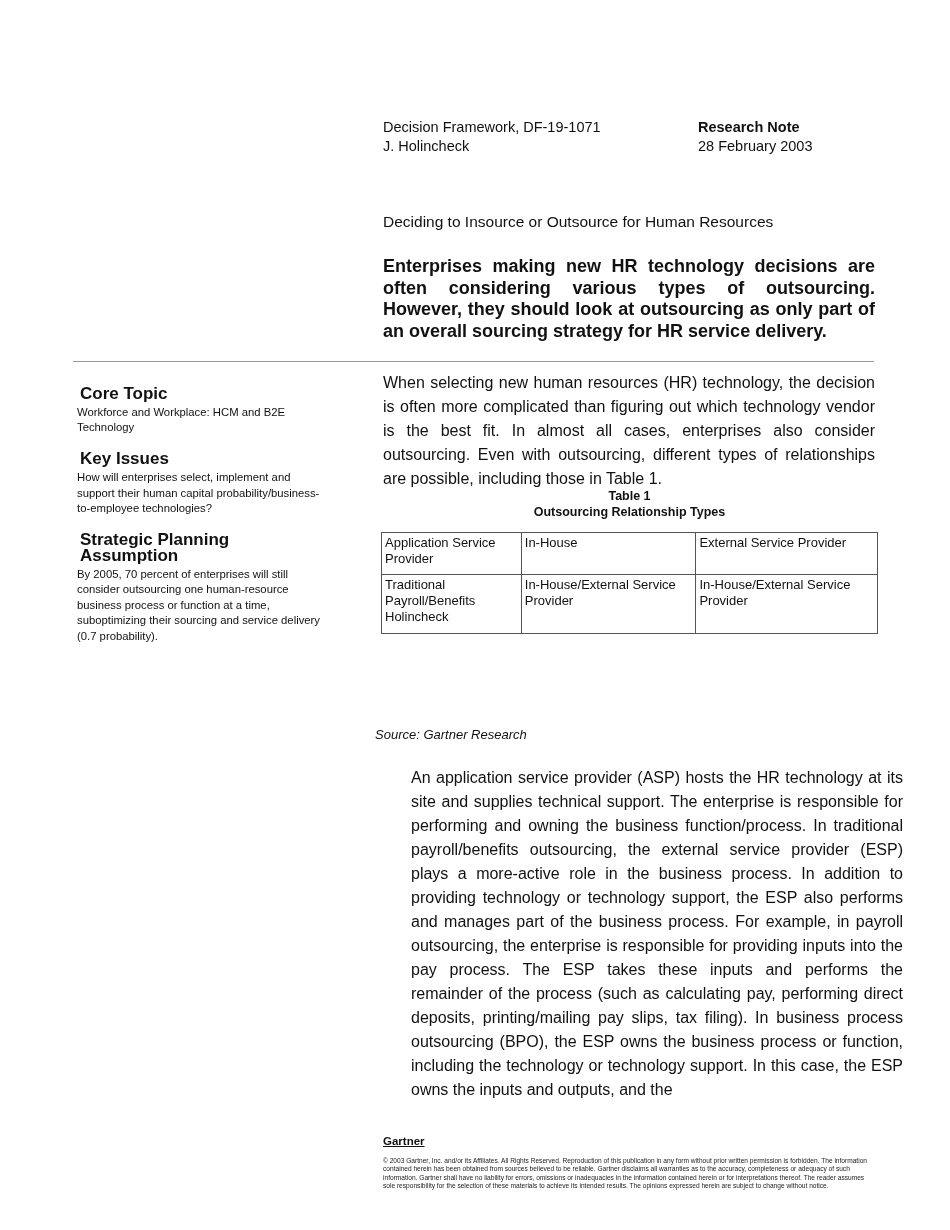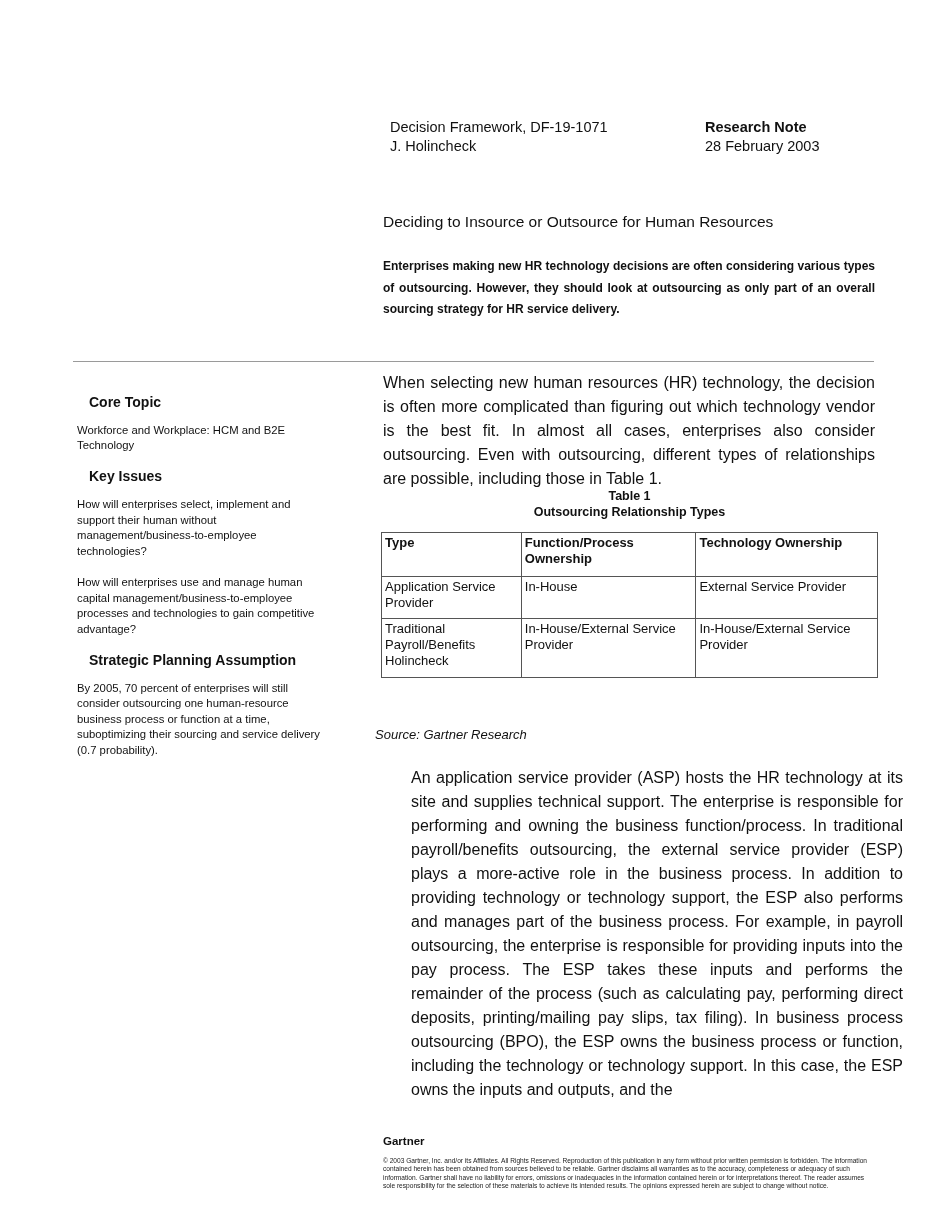--- a/index.html
+++ b/index.html
@@ -1,25 +1,25 @@
 <!DOCTYPE html>
 <html><head>
 <meta charset="utf-8">
 <style>
   html, body { margin: 0; padding: 0; background: #ffffff; }
   body { width: 950px; height: 1230px; position: relative; overflow: hidden;
          font-family: "Liberation Sans", "DejaVu Sans", sans-serif; color: #111; }
   .abs { position: absolute; }
-  .hdr-line { font-size: 14.5px; line-height: 19px; white-space: nowrap; margin-left: 7px; }
+  .hdr-line { font-size: 14.5px; line-height: 19px; white-space: nowrap; }
   .bold { font-weight: bold; }
   .title { font-size: 15.5px; font-weight: normal; line-height: 20px; }
-  .summary { font-size: 12px; font-weight: bold; line-height: 21.7px; text-align: justify; text-align-last: left; }
+  .summary { font-size: 18px; font-weight: bold; line-height: 21.7px; text-align: justify; text-align-last: left; }
   .rule { left: 73px; top: 361px; width: 801px; height: 0; border-top: 1.3px solid #9a9a9a; }
   .side { left: 77px; width: 245px; font-size: 11.3px; line-height: 15.6px; }
-  .side h4 { margin: 12px; font-size: 14px; font-weight: bold; }
+  .side h4 { margin: 3px; font-size: 17px; font-weight: bold; }
   .side p { margin: 0 0 15.6px 0; }
   .body { font-size: 16px; line-height: 24px; text-align: justify; text-align-last: left; }
   .body p { margin: 0; }
   .tcap { font-size: 12.5px; font-weight: bold; line-height: 16px; text-align: center; }
   table.t1 { position: absolute; left: 381px; top: 532px; width: 497px; border-collapse: collapse;
              font-size: 13px; line-height: 16px; }
   table.t1 td, table.t1 th { border: 1px solid #555; vertical-align: top; text-align: left; padding: 2px 3px 0 3px; }
   table.t1 th { font-weight: bold; }
   .source { font-size: 13px; line-height: 16px; }
   .brand { font-size: 11.5px; font-weight: bold; }
@@ -35,60 +35,54 @@
 
 <div class="abs title" style="left:383px; top:212px; width:495px;">Deciding to Insource or Outsource for Human Resources</div>
 <div class="abs summary" style="left:383px; top:256px; width:492px;">Enterprises making new HR technology decisions are often considering various types of outsourcing. However, they should look at outsourcing as only part of an overall sourcing strategy for HR service delivery.</div>
 
 <div class="abs rule"></div>
 
 <div class="abs side" style="top:383px;">
   <h4>Core Topic</h4>
   <p>Workforce and Workplace: HCM and B2E Technology</p>
   <h4>Key Issues</h4>
-  <p>How will enterprises select, implement and support their human without management/business-to-employee technologies?</p>
-  <p>How will enterprises use and manage human capital management/business-to-employee processes and technologies to gain competitive advantage?</p>
+  <p>How will enterprises select, implement and support their human capital probability/business-to-employee technologies?</p>
   <h4>Strategic Planning Assumption</h4>
   <p>By 2005, 70 percent of enterprises will still consider outsourcing one human-resource business process or function at a time, suboptimizing their sourcing and service delivery (0.7 probability).</p>
 </div>
 
 <div class="abs body" style="left:383px; top:371px; width:492px;">
   <p>When selecting new human resources (HR) technology, the decision is often more complicated than figuring out which technology vendor is the best fit. In almost all cases, enterprises also consider outsourcing. Even with outsourcing, different types of relationships are possible, including those in Table 1.</p>
 </div>
 
 <div class="abs tcap" style="left:381px; top:488px; width:497px;">
   <div>Table 1</div>
   <div>Outsourcing Relationship Types</div>
 </div>
 
 <table class="t1">
   <colgroup>
     <col style="width:140px">
     <col style="width:175px">
     <col style="width:182px">
   </colgroup>
   <tbody>
-      <tr style="height:44px;">
-    <th>Type</th>
-    <th>Function/Process Ownership</th>
-    <th>Technology Ownership</th>
-  </tr>
   <tr style="height:42px;">
     <td>Application Service Provider</td>
     <td>In-House</td>
     <td>External Service Provider</td>
   </tr>
   <tr style="height:59px;">
     <td>Traditional Payroll/Benefits Holincheck</td>
     <td>In-House/External Service Provider</td>
     <td>In-House/External Service Provider</td>
   </tr>
 </tbody>
   </table>
 
 <div class="abs source" style="left:375px; top:727px;font-style:italic;">Source: Gartner Research</div>
 
 <div class="abs body" style="left:383px; top:766px; width:492px;margin-left:28px;">
   <p>An application service provider (ASP) hosts the HR technology at its site and supplies technical support. The enterprise is responsible for performing and owning the business function/process. In traditional payroll/benefits outsourcing, the external service provider (ESP) plays a more-active role in the business process. In addition to providing technology or technology support, the ESP also performs and manages part of the business process. For example, in payroll outsourcing, the enterprise is responsible for providing inputs into the pay process. The ESP takes these inputs and performs the remainder of the process (such as calculating pay, performing direct deposits, printing/mailing pay slips, tax filing). In business process outsourcing (BPO), the ESP owns the business process or function, including the technology or technology support. In this case, the ESP owns the inputs and outputs, and the</p>
 </div>
 
-<div class="abs brand" style="left:383px; top:1135px;">Gartner</div>
+<div class="abs brand" style="left:383px; top:1135px;text-decoration:underline;">Gartner</div>
 <div class="abs fine" style="left:383px; top:1157px; width:495px;">© 2003 Gartner, Inc. and/or its Affiliates. All Rights Reserved. Reproduction of this publication in any form without prior written permission is forbidden. The information contained herein has been obtained from sources believed to be reliable. Gartner disclaims all warranties as to the accuracy, completeness or adequacy of such information. Gartner shall have no liability for errors, omissions or inadequacies in the information contained herein or for interpretations thereof. The reader assumes sole responsibility for the selection of these materials to achieve its intended results. The opinions expressed herein are subject to change without notice.</div>
 
 </body></html>

